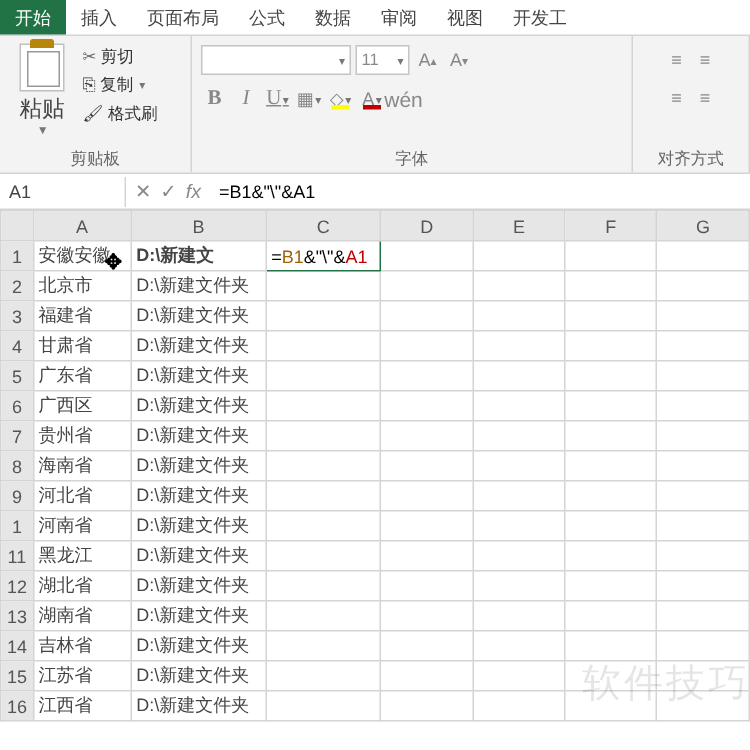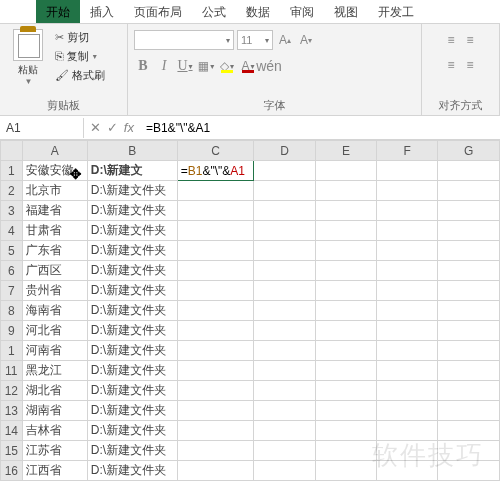--- a/index.html
+++ b/index.html
@@ -1,19 +1,19 @@
 <!DOCTYPE html>
 <html><head>
 <meta charset="utf-8">
 <style>
 *{box-sizing:border-box;margin:0;padding:0;font-family:"Microsoft YaHei",SimSun,sans-serif;}
 body{background:#fff;width:500px;height:500px;overflow:hidden;font-size:12px;color:#444;}
 .tabs{display:flex;background:#fff;border-bottom:1px solid #d4d4d4;height:24px;}
 .tab{padding:4px 10px 3px;font-size:12px;color:#444;cursor:pointer;border-right:0;}
-.tab.active{background:#217346;color:#000000;margin-left:36px;}
+.tab.active{background:#217346;color:#ffffff;}
 .ribbon{display:flex;background:#f3f3f3;border-bottom:1px solid #d4d4d4;height:92px;}
 .group{border-right:1px solid #d4d4d4;padding:3px 6px 2px;position:relative;display:flex;flex-direction:column;}
 .group-label{position:absolute;bottom:2px;left:0;right:0;text-align:center;font-size:11px;color:#666;}
 .paste-col{display:flex;flex-direction:column;align-items:center;width:44px;}
 .paste-icon{width:30px;height:32px;background:linear-gradient(#fff,#fff);border:1px solid #c0c0c0;position:relative;margin-top:2px;}
 .paste-icon::before{content:"";position:absolute;top:-4px;left:6px;width:16px;height:6px;background:#b8860b;border-radius:2px 2px 0 0;}
 .paste-icon::after{content:"";position:absolute;top:4px;left:4px;width:20px;height:22px;background:#fff;border:1px solid #999;}
 .mini-btns{display:flex;flex-direction:column;gap:2px;margin-left:3px;margin-top:2px;}
 .mini-btn{display:flex;align-items:center;gap:3px;font-size:11px;color:#333;padding:1px 2px;cursor:pointer;}
 .scis{color:#666;}
@@ -41,21 +41,21 @@
 .colB{width:92px;}
 .colC{width:78px;}
 .colD,.colE,.colF,.colG{width:74px;}
 .corner{background:#e6e6e6;}
 td.sel{background:#fff;}
 .marching{border:1.5px dashed #217346 !important;}
 .cell-edit{color:#000;}
 .cref-blue{color:#a16207;}
 .cref-red{color:#c00000;}
 .overflow-b{position:relative;font-weight:bold;}
-.watermark{position:absolute;right:16px;bottom:8px;font-size:26px;color:rgba(0,0,0,0.1);font-family:"Microsoft YaHei";pointer-events:none;letter-spacing:2px;}
+.watermark{position:absolute;right:0;bottom:8px;font-size:26px;color:rgba(0,0,0,0.1);font-family:"Microsoft YaHei";pointer-events:none;letter-spacing:2px;}
 .cursor-cross{position:absolute;left:47px;top:5px;pointer-events:none;font-size:14px;color:#000;font-weight:bold;}
 .dd{font-size:8px;color:#777;margin-left:1px;}
 </style>
 </head>
 <body>
 
 <div class="tabs">
   <div class="tab active">开始</div>
   <div class="tab">插入</div>
   <div class="tab">页面布局</div>
@@ -63,21 +63,21 @@
   <div class="tab">数据</div>
   <div class="tab">审阅</div>
   <div class="tab">视图</div>
   <div class="tab">开发工</div>
 </div>
 
 <div class="ribbon">
   <div class="group" style="flex-direction:row;width:128px;">
     <div class="paste-col">
       <div class="paste-icon"></div>
-      <div style="font-size:10px;margin-top:2px;">粘贴</div>
+      <div style="font-size:15px;margin-top:2px;">粘贴</div>
       <div class="dd">▼</div>
     </div>
     <div class="mini-btns">
       <div class="mini-btn">
           <span class="scis">✂</span>
           <span>剪切</span>
         </div>
       <div class="mini-btn">
           <span>⎘</span>
           <span>复制</span>

